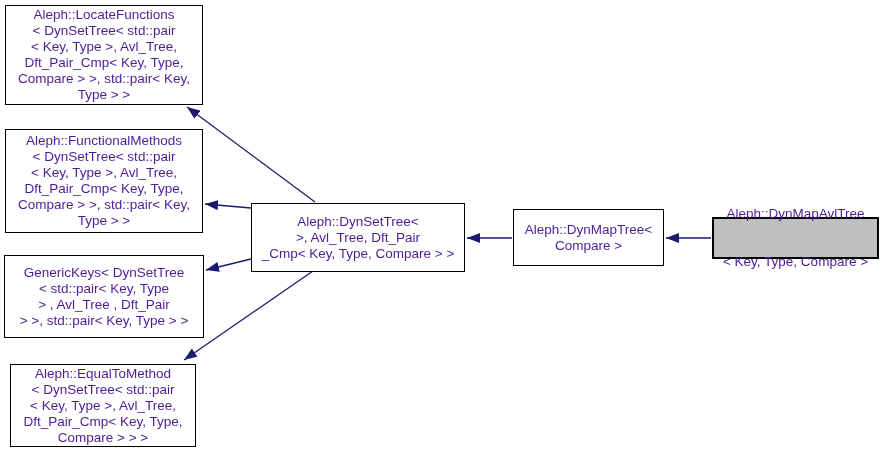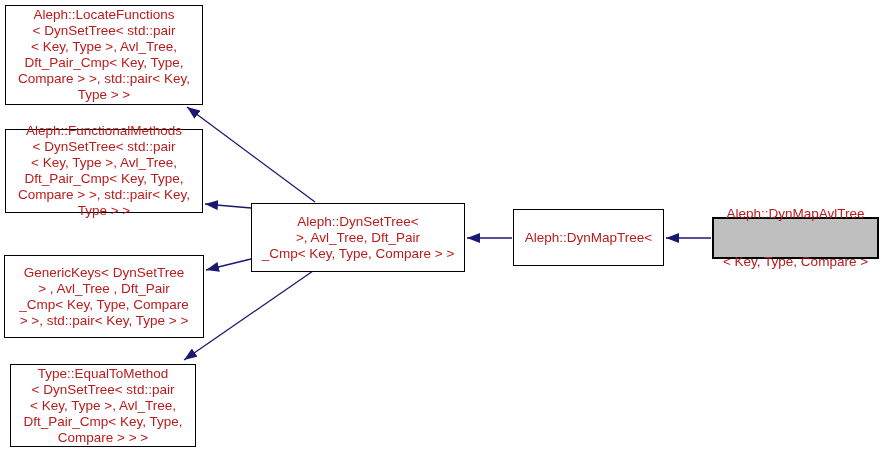--- a/index.html
+++ b/index.html
@@ -29,36 +29,36 @@
     box-sizing: border-box;
     background: #ffffff;
     border: 1px solid #000000;
     z-index: 2;
     display: flex;
     flex-direction: column;
     justify-content: center;
     text-align: center;
     font-size: 13.5px;
     line-height: 16px;
-    color: #b91c1c;
+    color: #4c1d95;
     padding: 1px 3px;
     cursor: pointer;
   }
   .node.highlighted {
     background: #bfbfbf;
     border-width: 2px;
     cursor: default;
     gap: 32px;
   }
   .nline {
     white-space: nowrap;
   }
   
   #node-locate        { left: 5px;   top: 5px;   width: 198px; height: 100px; }
-  #node-functional    { left: 5px;   top: 129px; width: 198px; height: 84px; }
+  #node-functional    { left: 5px;   top: 129px; width: 198px; height: 104px; }
   #node-generickeys   { left: 4px;   top: 255px; width: 200px; height: 83px;  }
   #node-equalto       { left: 10px;  top: 364px; width: 186px; height: 83px;  }
   #node-dynsettree    { left: 251px; top: 203px; width: 214px; height: 69px;  }
   #node-dynmaptree    { left: 513px; top: 209px; width: 151px; height: 57px;  }
   #node-dynmapavltree { left: 712px; top: 217px; width: 167px; height: 42px;  }
 </style>
 </head>
 <body>
 
 <div class="diagram">
@@ -90,41 +90,42 @@
     <div class="nline">Aleph::FunctionalMethods</div>
     <div class="nline">&lt; DynSetTree&lt; std::pair</div>
     <div class="nline">&lt; Key, Type &gt;, Avl_Tree,</div>
     <div class="nline">Dft_Pair_Cmp&lt; Key, Type,</div>
     <div class="nline">Compare &gt; &gt;, std::pair&lt; Key,</div>
     <div class="nline">Type &gt; &gt;</div>
   </div>
 
   <div class="node" id="node-generickeys">
     <div class="nline">GenericKeys&lt; DynSetTree</div>
+    <div class="nline">&lt; std::pair&lt; Key, Type</div>
     <div class="nline">&gt; , Avl_Tree , Dft_Pair</div>
-    <div class="nline">_Cmp&lt; Key, Type, Compare</div>
     <div class="nline">&gt; &gt;, std::pair&lt; Key, Type &gt; &gt;</div>
   </div>
 
   <div class="node" id="node-equalto">
-    <div class="nline">Type::EqualToMethod</div>
+    <div class="nline">Aleph::EqualToMethod</div>
     <div class="nline">&lt; DynSetTree&lt; std::pair</div>
     <div class="nline">&lt; Key, Type &gt;, Avl_Tree,</div>
     <div class="nline">Dft_Pair_Cmp&lt; Key, Type,</div>
     <div class="nline">Compare &gt; &gt; &gt;</div>
   </div>
 
   <div class="node" id="node-dynsettree">
     <div class="nline">Aleph::DynSetTree&lt;</div>
     <div class="nline">&gt;, Avl_Tree, Dft_Pair</div>
     <div class="nline">_Cmp&lt; Key, Type, Compare &gt; &gt;</div>
   </div>
 
   <div class="node" id="node-dynmaptree">
     <div class="nline">Aleph::DynMapTree&lt;</div>
+    <div class="nline">Compare &gt;</div>
   </div>
 
   <div class="node highlighted" id="node-dynmapavltree" style="background: rgb(191, 191, 191);">
     <div class="nline">Aleph::DynMapAvlTree</div>
     <div class="nline">&lt; Key, Type, Compare &gt;</div>
   </div>
 
 </div>
 
 </body></html>

